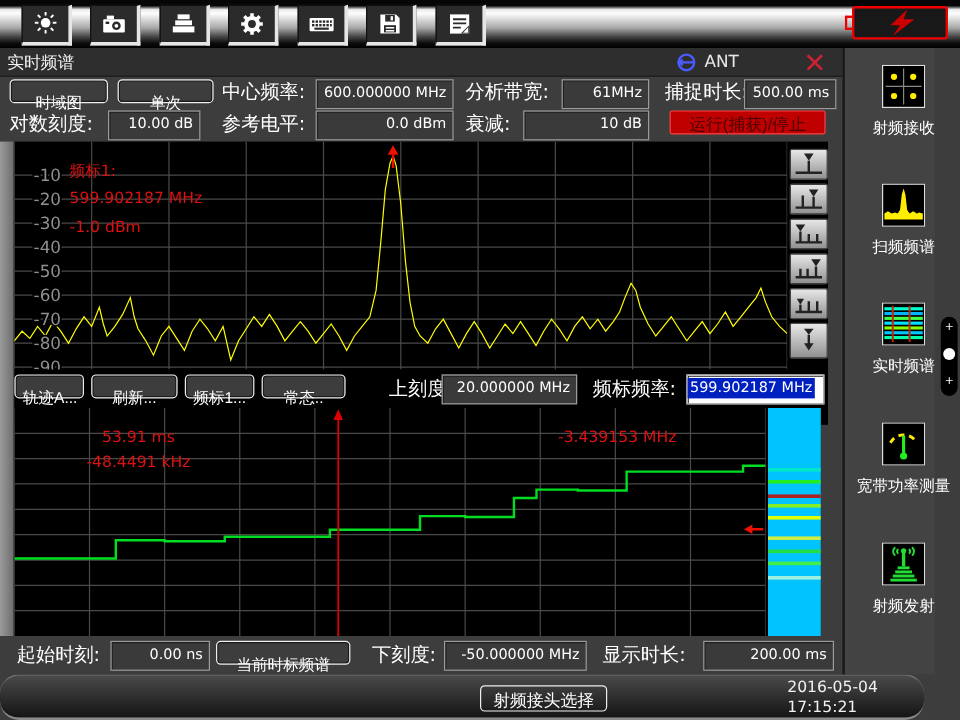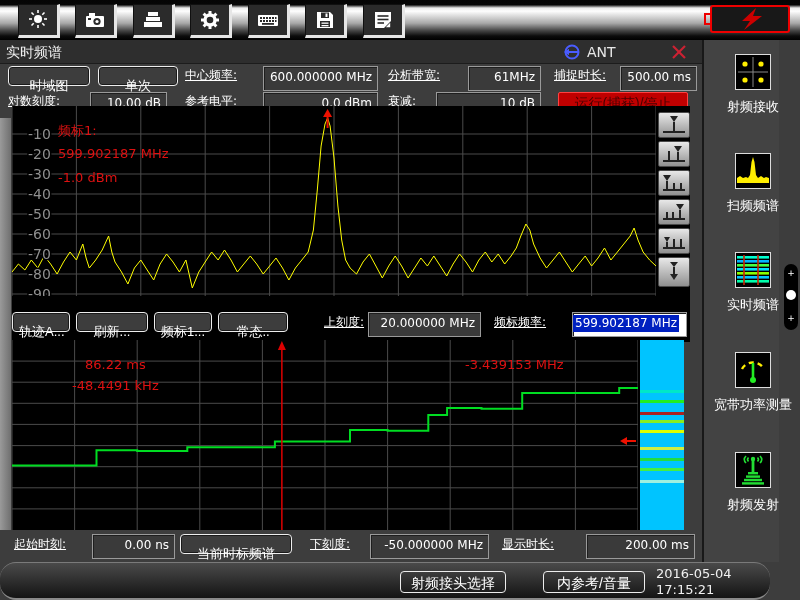--- a/index.html
+++ b/index.html
@@ -20,21 +20,21 @@
     background:#2b2b2b;border:1px solid #101010;
     border-right:3px solid #e6e6e6;border-bottom:3px solid #e6e6e6;
     display:flex;align-items:center;justify-content:center;
   }
   
   .titlebar{left:0;top:40px;width:702px;height:24px;background:#2e2e2e;border-bottom:1px solid #1c1c1c;}
   .title-text{position:absolute;left:6px;top:4px;color:#f0f0f0;font-size:14px;}
   .ant{position:absolute;left:563px;top:3px;display:flex;align-items:center;gap:6px;color:#e8e8e8;font-size:14px;}
   .close-btn{position:absolute;left:668px;top:3px;width:22px;height:18px;display:flex;align-items:center;justify-content:center;}
   
-  .lbl{position:absolute;color:#fff;font-size:12px;white-space:nowrap;text-decoration:underline;}
+  .lbl{position:absolute;color:#fff;font-size:16px;white-space:nowrap;}
   .field{
     position:absolute;height:20px;background:#3a3a3a;
     border:1px solid #9a9a9a;box-shadow:inset 1px 1px 0 #1e1e1e;
     color:#fff;font-size:12px;text-align:right;padding:3px 5px 0 2px;white-space:nowrap;
   }
   .field.white{background:#fff;text-align:left;padding-left:0;}
   .field.white span{background:#0020c0;color:#fff;padding:1px 2px 2px 2px;}
   .ui-btn{
     position:absolute;height:20px;border:1px solid #ededed;border-radius:4px;
     background:#3d3d3d;box-shadow:inset 0 0 0 1px #1a1a1a;
@@ -205,21 +205,21 @@
 <div class="lbl" style="left:8px;top:93px">对数刻度:</div>
 <div class="field" style="left:90px;top:92px;width:68px">10.00 dB</div>
 <div class="lbl" style="left:185px;top:93px">参考电平:</div>
 <div class="field" style="left:263px;top:92px;width:106px">0.0 dBm</div>
 <div class="lbl" style="left:388px;top:93px">衰减:</div>
 <div class="field" style="left:436px;top:92px;width:96px">10 dB</div>
 <button class="run-btn" style="left:558px;top:92px;width:130px">运行(捕获)/停止</button>
 
 <div class="abs left-strip"></div>
 
-<div class="abs chart-zone" style="left:12px;top:106px;width:678px;height:236px">
+<div class="abs chart-zone" style="left:12px;top:118px;width:678px;height:236px">
   <div id="spectrum-svg" style="position:absolute;left:0;top:0"><svg width="644" height="190">
         <line x1="0.0" y1="0" x2="0.0" y2="190" stroke="#4a4a4a"></line>
         <line x1="64.4" y1="0" x2="64.4" y2="190" stroke="#4a4a4a"></line>
         <line x1="128.8" y1="0" x2="128.8" y2="190" stroke="#4a4a4a"></line>
         <line x1="193.2" y1="0" x2="193.2" y2="190" stroke="#4a4a4a"></line>
         <line x1="257.6" y1="0" x2="257.6" y2="190" stroke="#4a4a4a"></line>
         <line x1="322.0" y1="0" x2="322.0" y2="190" stroke="#4a4a4a"></line>
         <line x1="386.4" y1="0" x2="386.4" y2="190" stroke="#4a4a4a"></line>
         <line x1="450.8" y1="0" x2="450.8" y2="190" stroke="#4a4a4a"></line>
         <line x1="515.2" y1="0" x2="515.2" y2="190" stroke="#4a4a4a"></line>
@@ -344,21 +344,21 @@
       <div style="position: absolute; left: 0px; right: 0px; height: 3px; top: 47.4%; background: rgb(221, 255, 0);"></div>
       <div style="position: absolute; left: 0px; right: 0px; height: 3px; top: 56.3%; background: rgb(204, 238, 68);"></div>
       <div style="position: absolute; left: 0px; right: 0px; height: 3px; top: 62.1%; background: rgb(34, 221, 68);"></div>
       <div style="position: absolute; left: 0px; right: 0px; height: 3px; top: 67.4%; background: rgb(68, 238, 68);"></div>
       <div style="position: absolute; left: 0px; right: 0px; height: 3px; top: 73.7%; background: rgb(160, 240, 224);"></div>
     </div>
   <svg id="wf-arrow" style="top: calc(52.6% - 4px);">
       <line x1="3" y1="5" x2="16" y2="5" stroke="#ee1100" stroke-width="2"></line>
       <polygon points="0,5 7,1 7,9" fill="#ee1100"></polygon>
     </svg>
-  <div class="red-note" style="left:73px;top:17px">86.22 ms</div>
+  <div class="red-note" style="left:73px;top:17px">53.91 ms</div>
   <div class="red-note" style="left:60px;top:38px">-48.4491 kHz</div>
   <div class="red-note" style="left:453px;top:17px">-3.439153 MHz</div>
 </div>
 
 <div class="lbl" style="left:14px;top:536px">起始时刻:</div>
 <div class="field" style="left:92px;top:534px;width:74px">0.00 ns</div>
 <button class="ui-btn" style="left:180px;top:534px;width:112px">当前时标频谱</button>
 <div class="lbl" style="left:310px;top:536px">下刻度:</div>
 <div class="field" style="left:370px;top:534px;width:110px">-50.000000 MHz</div>
 <div class="lbl" style="left:502px;top:536px">显示时长:</div>
@@ -433,18 +433,17 @@
 </div>
 
 <div class="slider-pill">
   <div class="slider-plus" style="top:5px">+</div>
   <div class="slider-knob"></div>
   <div class="slider-plus" style="top:50px">+</div>
 </div>
 
 <div class="abs statusbar">
   <button class="status-btn" style="left:400px;width:106px">射频接头选择</button>
-  <button class="status-btn" style="left:543px;width:102px">内参考/音量</button>
   <div class="datetime">
     <div>2016-05-04</div>
     <div>17:15:21</div>
   </div>
 </div>
 
 </body></html>

